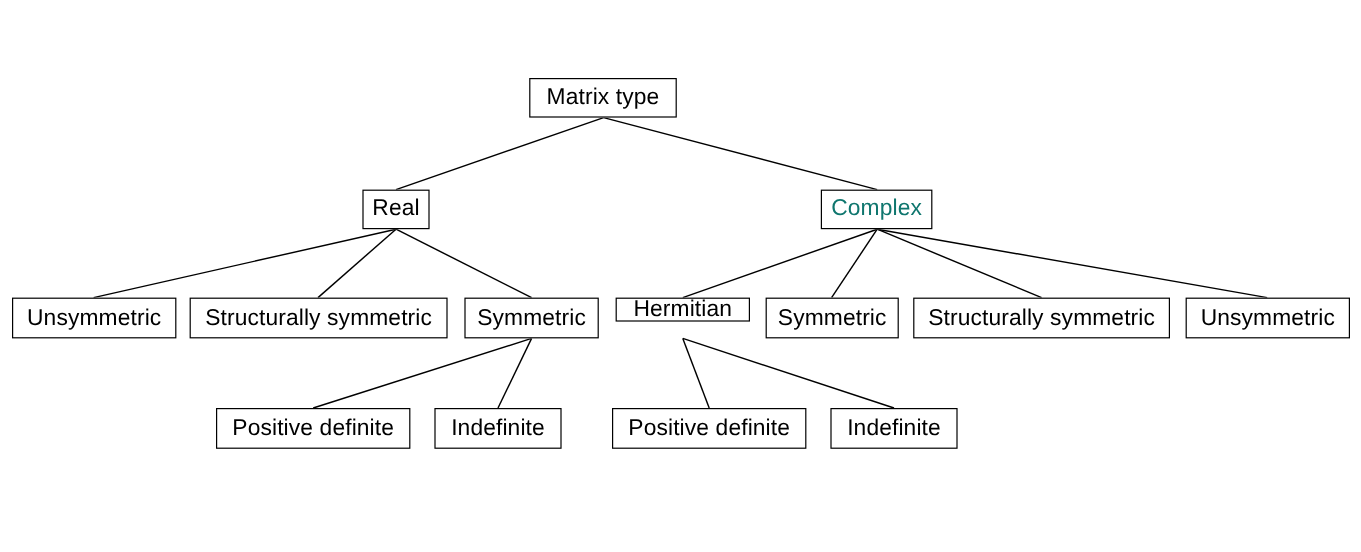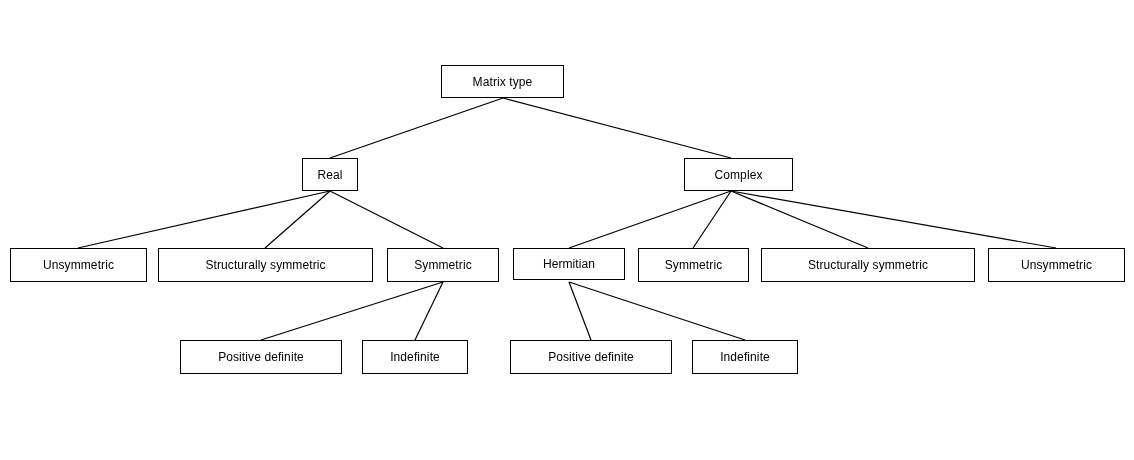--- a/index.html
+++ b/index.html
@@ -27,21 +27,21 @@
     pointer-events: none;
   }
   .node {
     position: absolute;
     box-sizing: border-box;
     border: 1.5px solid #000000;
     background: #ffffff;
     display: flex;
     align-items: center;
     justify-content: center;
-    font-size: 12px;
+    font-size: 19px;
     line-height: 1;
     letter-spacing: 0.1px;
     white-space: nowrap;
     color: #000000;
   }
   .node-label {
     display: block;
     padding: 0 2px;
     transform: translateY(-0.5px);
   }
@@ -65,33 +65,33 @@
       <line x1="569" y1="282" x2="591" y2="340" stroke="#000000" stroke-width="1.2"></line>
       <line x1="569" y1="282" x2="745" y2="340" stroke="#000000" stroke-width="1.2"></line>
     </svg>
   <div id="node-layer">
       <div class="node" style="left: 441px; top: 65px; width: 123px; height: 33px; border-color: rgb(0, 0, 0); background: rgb(255, 255, 255); color: rgb(0, 0, 0);">
         <span class="node-label">Matrix type</span>
       </div>
       <div class="node" style="left: 302px; top: 158px; width: 56px; height: 33px; border-color: rgb(0, 0, 0); background: rgb(255, 255, 255); color: rgb(0, 0, 0); align-items: center;">
         <span class="node-label">Real</span>
       </div>
-      <div class="node" style="left: 684px; top: 158px; width: 109px; height: 33px; border-color: rgb(0, 0, 0); background: rgb(255, 255, 255); color: #000000;">
+      <div class="node" style="left: 684px; top: 158px; width: 93px; height: 33px; border-color: rgb(0, 0, 0); background: rgb(255, 255, 255); color: #0f766e;">
         <span class="node-label">Complex</span>
       </div>
       <div class="node" style="left: 10px; top: 248px; width: 137px; height: 34px; border-color: rgb(0, 0, 0); background: rgb(255, 255, 255); color: rgb(0, 0, 0);">
         <span class="node-label">Unsymmetric</span>
       </div>
       <div class="node" style="left: 158px; top: 248px; width: 215px; height: 34px; border-color: rgb(0, 0, 0); background: rgb(255, 255, 255); color: rgb(0, 0, 0);">
         <span class="node-label">Structurally symmetric</span>
       </div>
       <div class="node" style="left: 387px; top: 248px; width: 112px; height: 34px; border-color: rgb(0, 0, 0); background: rgb(255, 255, 255); color: rgb(0, 0, 0);">
         <span class="node-label">Symmetric</span>
       </div>
-      <div class="node" style="left: 513px; top: 248px; width: 112px; height: 32px; border-color: rgb(0, 0, 0); background: rgb(255, 255, 255); color: rgb(0, 0, 0);">
+      <div class="node" style="left: 513px; top: 248px; width: 112px; height: 20px; border-color: rgb(0, 0, 0); background: rgb(255, 255, 255); color: rgb(0, 0, 0);">
         <span class="node-label">Hermitian</span>
       </div>
       <div class="node" style="left: 638px; top: 248px; width: 111px; height: 34px; border-color: rgb(0, 0, 0); background: rgb(255, 255, 255); color: rgb(0, 0, 0);">
         <span class="node-label">Symmetric</span>
       </div>
       <div class="node" style="left: 761px; top: 248px; width: 214px; height: 34px; border-color: rgb(0, 0, 0); background: rgb(255, 255, 255); color: rgb(0, 0, 0);">
         <span class="node-label">Structurally symmetric</span>
       </div>
       <div class="node" style="left: 988px; top: 248px; width: 137px; height: 34px; border-color: rgb(0, 0, 0); background: rgb(255, 255, 255); color: rgb(0, 0, 0);">
         <span class="node-label">Unsymmetric</span>

